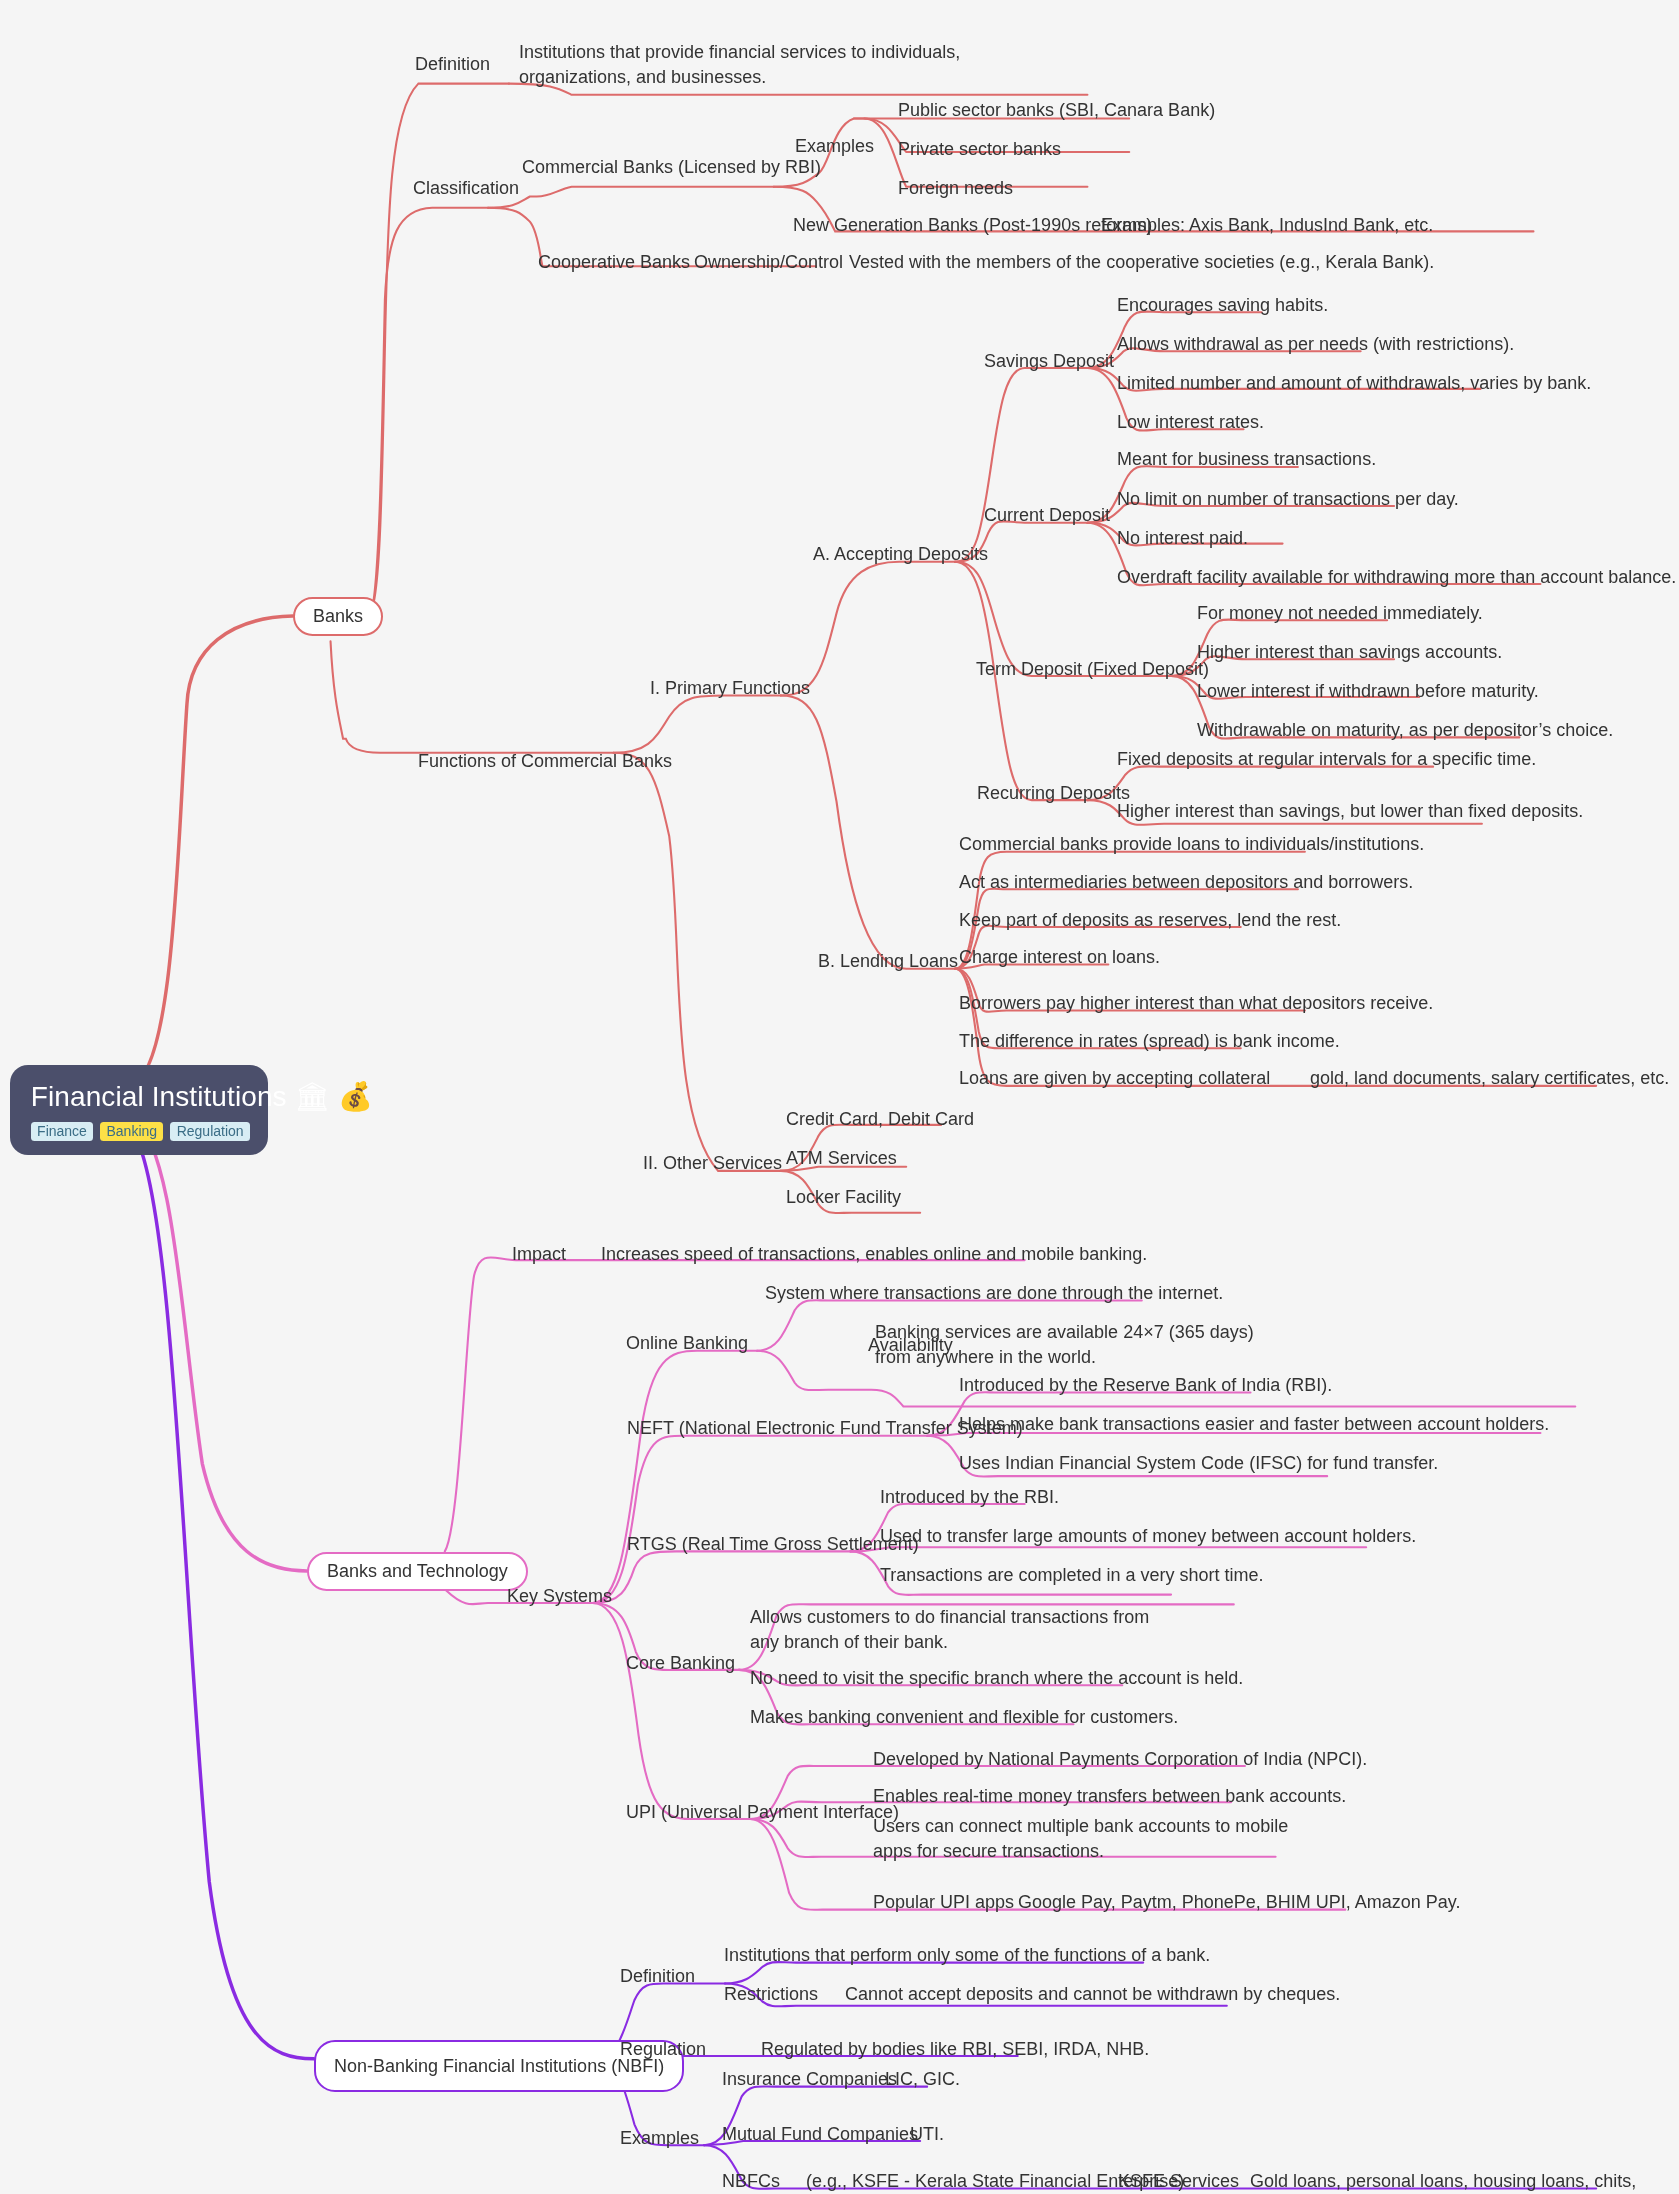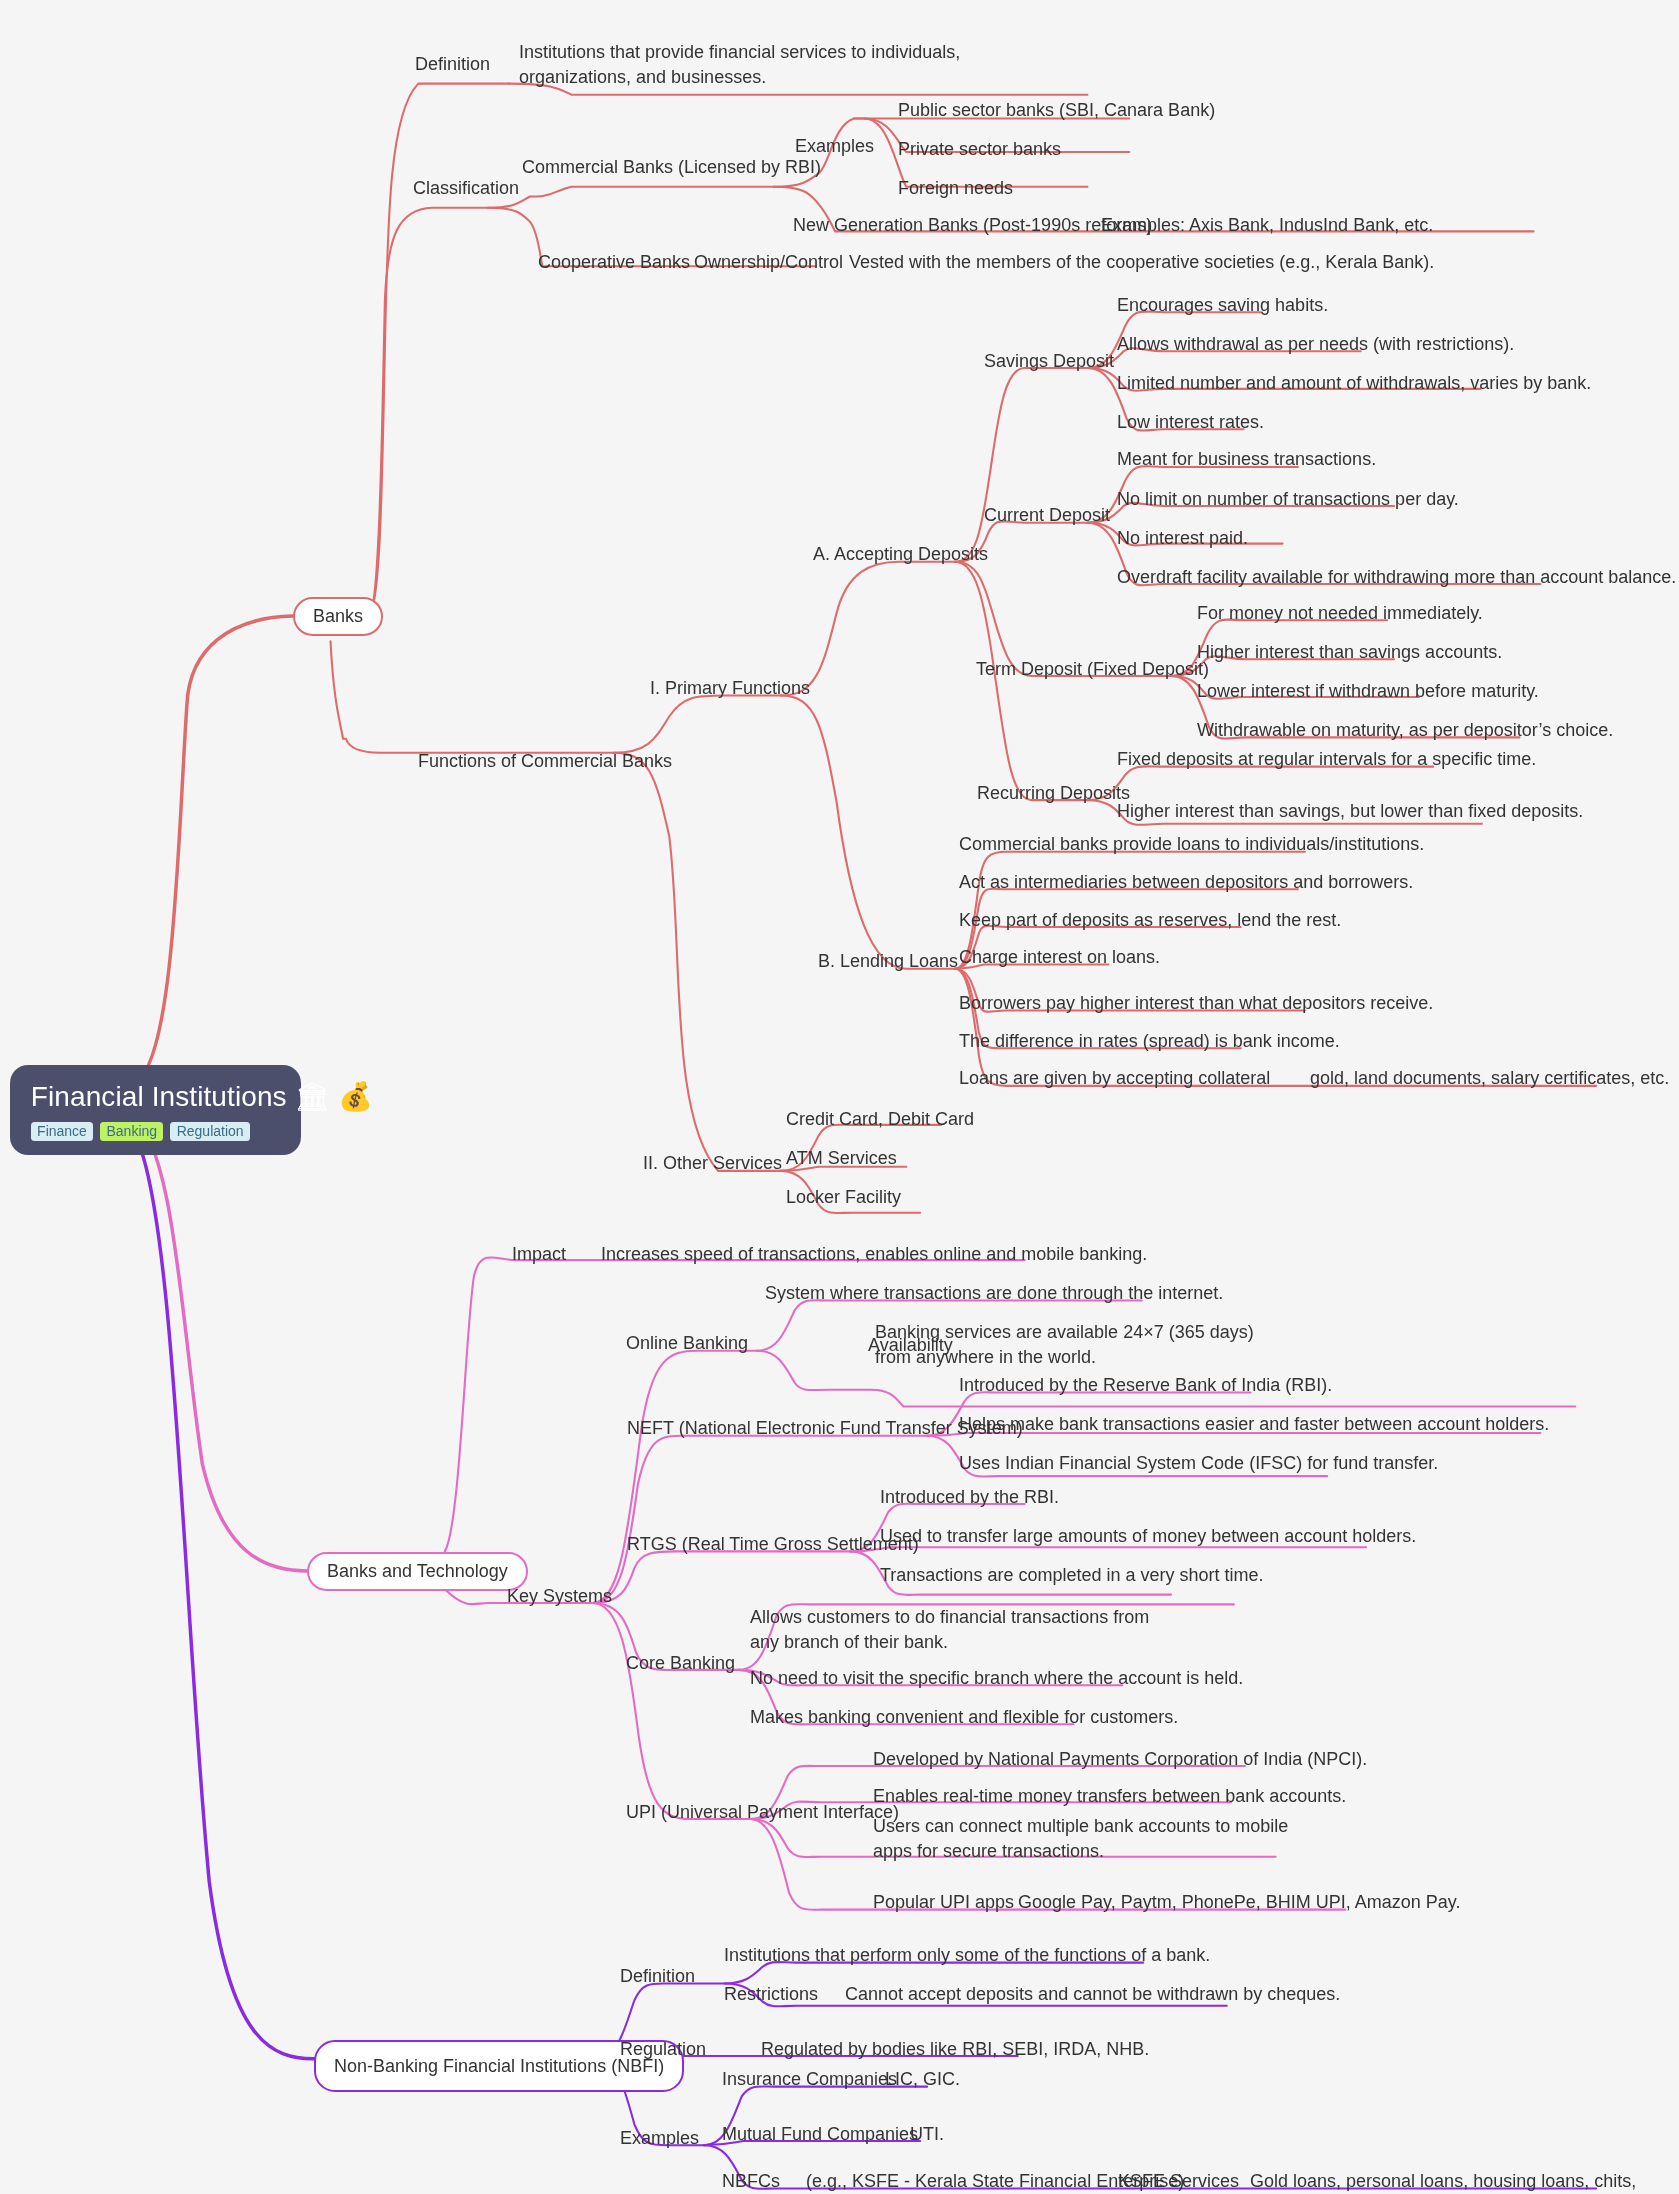--- a/index.html
+++ b/index.html
@@ -159,25 +159,25 @@
 
       <path d="M1040 2846 C 1070 2846, 1080 2834, 1094 2822 C 1106 2812, 1118 2816, 1142 2816 L 1640 2816" stroke="#8a2be2"></path>
       <path d="M1040 2846 C 1070 2846, 1080 2858, 1094 2872 C 1106 2882, 1118 2878, 1142 2878 L 1760 2878" stroke="#8a2be2"></path>
 
       <path d="M1010 3078 C 1040 3078, 1050 3042, 1064 3008 C 1076 2990, 1088 2994, 1112 2994 L 1330 2994" stroke="#8a2be2"></path>
       <path d="M1010 3078 C 1040 3078, 1052 3074, 1066 3072 L 1320 3072" stroke="#8a2be2"></path>
       <path d="M1010 3078 C 1040 3078, 1050 3102, 1064 3128 C 1076 3144, 1088 3140, 1112 3140 L 2290 3140" stroke="#8a2be2"></path>
     </g>
   </svg>
 
-  <div class="root" style="left: 9.8px; top: 1065px; width: 291px; background: rgb(75, 79, 107);">
+  <div class="root" style="left: 9.8px; top: 1065px; width: 258px; background: rgb(75, 79, 107);">
     <div class="root-title">Financial Institutions 🏛 💰</div>
     <div class="root-tags">
       <span class="root-tag" style="background: rgb(216, 237, 244); color: rgb(59, 109, 134);">Finance</span>
-      <span class="root-tag" style="background: #bef264; color: rgb(59, 109, 134);">Banking</span>
+      <span class="root-tag" style="background: #fde047; color: rgb(59, 109, 134);">Banking</span>
       <span class="root-tag" style="background: rgb(216, 237, 244); color: rgb(59, 109, 134);">Regulation</span>
     </div>
   </div>
 
   <div class="pill red" style="left: 293px; top: 597px; height: 39px; border-color: rgb(221, 107, 107);">
     <span>Banks</span>
   </div>
   <div class="pill magenta" style="left: 307px; top: 1552px; height: 39px; border-color: rgb(228, 107, 196);">
     <span>Banks and Technology</span>
   </div>

